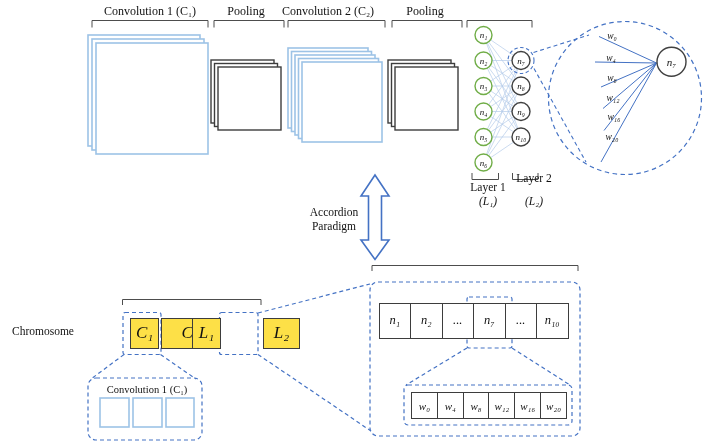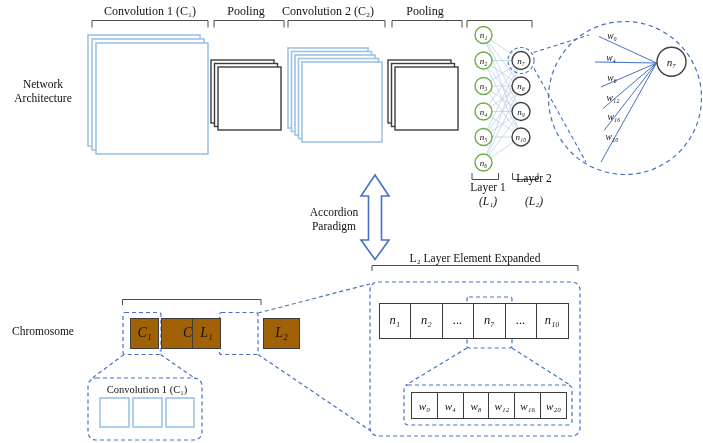--- a/index.html
+++ b/index.html
@@ -11,22 +11,22 @@
   .fs12{font-size:12px;}
   .fs115{font-size:11.5px;}
   .fs105{font-size:10.5px;}
   .fs11{font-size:11px;}
   .fs95{font-size:9.5px;}
   .fs9{font-size:9px;line-height:1;}
   .cellrow{position:absolute;display:flex;border:1.4px solid #3d3d3d;background:#fff;box-sizing:border-box;}
   .cellrow .c{flex:1;display:flex;align-items:center;justify-content:center;
               font-style:italic;border-left:1.4px solid #3d3d3d;box-sizing:border-box;}
   .cellrow .c:first-child{border-left:none;}
-  .gbox{position:absolute;border:1.4px solid #3d3d3d;background:#a16207;box-sizing:border-box;
-        display:flex;align-items:center;justify-content:center;font-style:italic;font-size:14px;}
+  .gbox{position:absolute;border:1.4px solid #3d3d3d;background:#fde047;box-sizing:border-box;
+        display:flex;align-items:center;justify-content:center;font-style:italic;font-size:17px;}
 </style>
 </head>
 <body>
 
 <div id="fig">
 
   <svg width="703" height="443" viewBox="0 0 703 443">
 
     <g stroke="#4d4d4d" stroke-width="1" fill="none">
       <path d="M92,27.5 V20.5 H208 V27.5"></path>
@@ -142,21 +142,20 @@
         <line x1="258" y1="313" x2="370" y2="284"></line>
           <line x1="258" y1="354.5" x2="371" y2="431"></line>
       </g>
       <g>
         <line x1="467" y1="348" x2="406" y2="385"></line>
           <line x1="512" y1="348" x2="570" y2="385"></line>
       </g>
     </g>
   </svg>
 
-  <div class="t fs115" style="left:8px;top:78px;width:70px;">Network Architecture</div>
   <div class="t fs115" style="left:3px;top:324.5px;width:80px;">Chromosome</div>
 
   <div class="t fs12" style="left:90px;top:3.5px;width:120px;">Convolution 1 (C₁)</div>
   <div class="t fs12" style="left:206px;top:3.5px;width:80px;">Pooling</div>
   <div class="t fs12" style="left:268px;top:3.5px;width:120px;">Convolution 2 (C₂)</div>
   <div class="t fs12" style="left:385px;top:3.5px;width:80px;">Pooling</div>
 
   <div class="t fs9 math" style="left:470.5px;top:31px;width:26px;">n₁</div>
   <div class="t fs9 math" style="left:470.5px;top:56.5px;width:26px;">n₂</div>
   <div class="t fs9 math" style="left:470.5px;top:82px;width:26px;">n₃</div>
@@ -192,21 +191,20 @@
 
   <div class="t fs105" style="left:95px;top:383.5px;width:104px;">Convolution 1 (C₁)</div>
   <svg width="703" height="443" viewBox="0 0 703 443" style="pointer-events:none;">
     <g fill="#fff" stroke="#9DC3E6" stroke-width="1.6">
       <rect x="100" y="398" width="29" height="29"></rect>
       <rect x="133" y="398" width="29" height="29"></rect>
       <rect x="166" y="398" width="28" height="29"></rect>
     </g>
   </svg>
 
-  <div class="t fs115" style="left:395px;top:251.5px;width:160px;">L₂ Layer Element Expanded</div>
   <div class="cellrow" style="left:378.5px;top:302.5px;width:190px;height:36px;font-size:12.5px;">
     <div class="c">n₁</div>
     <div class="c">n₂</div>
     <div class="c">...</div>
     <div class="c">n₇</div>
     <div class="c">...</div>
     <div class="c">n₁₀</div>
   </div>
   <div class="cellrow" style="left:411px;top:392px;width:156px;height:27px;font-size:11px;">
     <div class="c">w₀</div>

